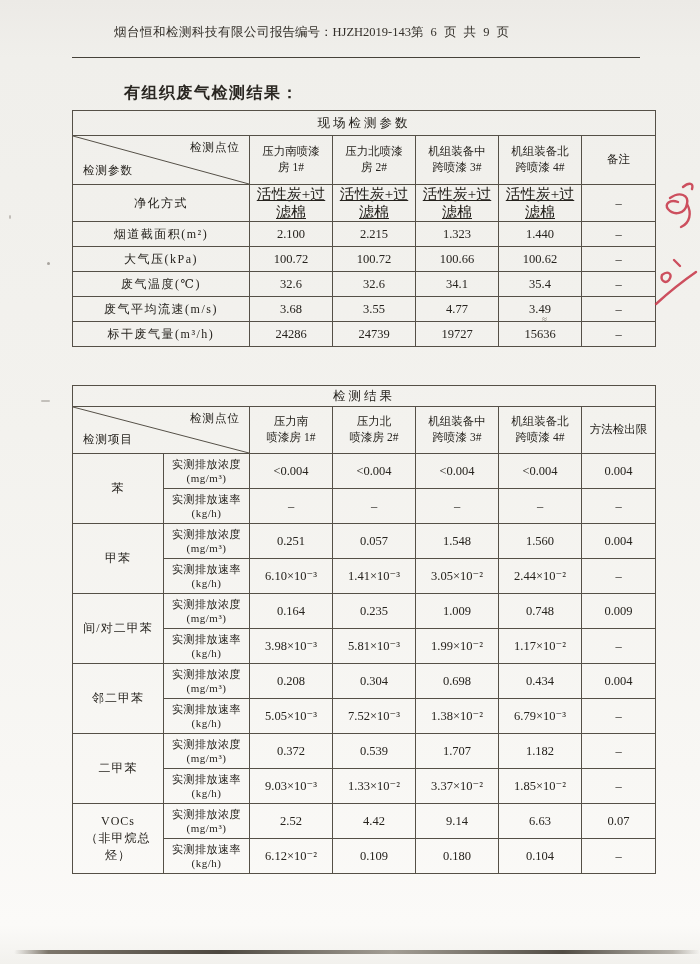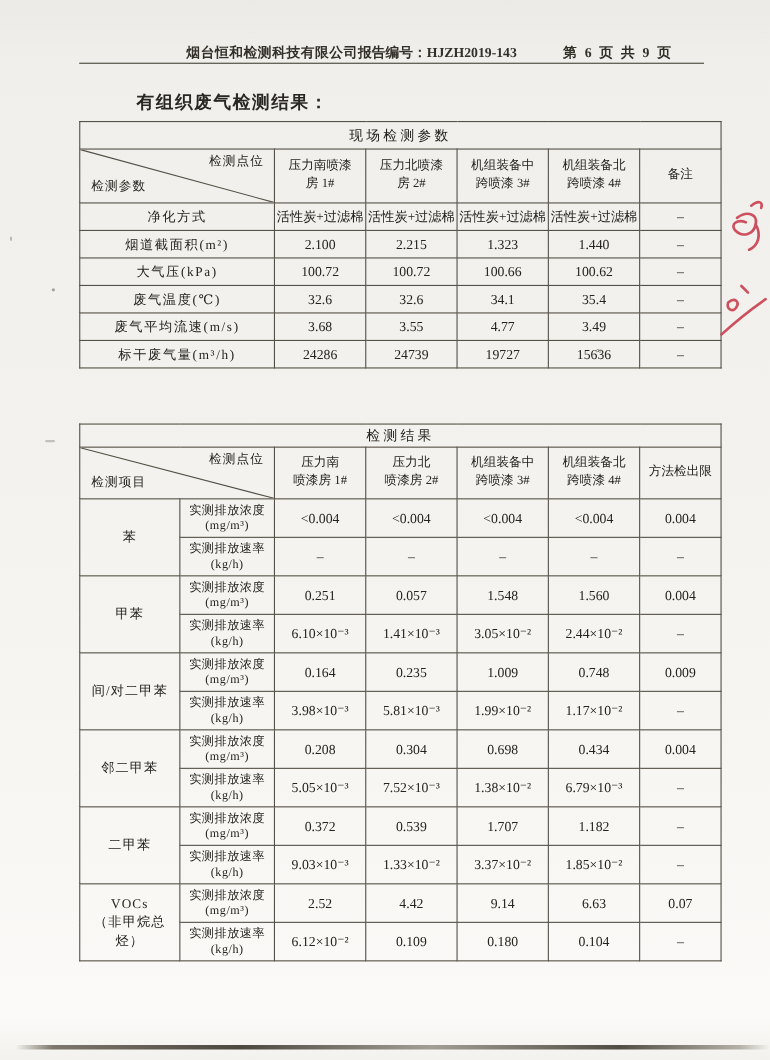--- a/index.html
+++ b/index.html
@@ -4,26 +4,26 @@
 <style>
   html,body{margin:0;padding:0;}
   .page{
     position:relative;width:700px;height:964px;overflow:hidden;
     background:linear-gradient(180deg,#eceae6 0%,#f0efeb 6%,#f3f2ee 45%,#f8f7f4 80%,#fbfaf8 96%,#f2f1ed 100%);
     font-family:"Liberation Serif","DejaVu Serif",serif;
     color:#2b2824;
   }
   
   .doc-header{
-    position:absolute;left:72px;top:40px;width:568px;
-    display:flex;justify-content:flex-end;align-items:baseline;
-    font-size:12.5px;font-weight:bold;color:#332f29;
+    position:absolute;left:72px;top:24px;width:568px;
+    display:flex;justify-content:flex-start;align-items:baseline;
+    font-size:12.5px;font-weight:normal;color:#332f29;
   }
   .doc-header .company{margin-left:42px;letter-spacing:.5px;}
-  .doc-header .pageinfo{margin-right:28px;letter-spacing:2px;margin-left:42px;}
+  .doc-header .pageinfo{margin-right:28px;letter-spacing:2px;}
   .header-rule{position:absolute;left:72px;top:57px;width:568px;border-top:1.6px solid #46423a;}
   .section-title{
     position:absolute;left:124px;top:83px;
     font-size:16px;font-weight:bold;letter-spacing:1.5px;color:#2a2722;
   }
   
   table{border-collapse:collapse;table-layout:fixed;position:absolute;left:72px;background:transparent;}
   td{
     border:1px solid #555047;text-align:center;vertical-align:middle;
     font-size:12.5px;color:#26231e;padding:0 2px;line-height:1.2;
@@ -34,21 +34,21 @@
   #results-table{top:385px;width:583px;}
   #params-table .hdr td{height:48px;}
   #params-table .datarow td{height:24px;}
   #results-table .t-title td{height:20px;}
   #results-table .hdr td{height:46px;}
   #results-table .datarow td{height:34px;}
   .colh{font-size:11.5px;white-space:pre-line;line-height:1.35;}
   .rowlabel{font-size:12px;letter-spacing:1.5px;}
   .mlabel{font-size:11px;white-space:pre-line;letter-spacing:.5px;line-height:1.3;}
   .itemname{font-size:12px;letter-spacing:1px;white-space:pre-line;line-height:1.4;}
-  .purify{font-size:12px;letter-spacing:0;padding:0;}
+  .purify{font-size:15px;letter-spacing:0;padding:0;text-decoration:underline;}
   
   .corner{position:relative;padding:0;margin-left:20px;}
   .corner svg{position:absolute;left:0;top:0;width:100%;height:100%;}
   .c-top{position:absolute;top:5px;right:9px;font-size:11.5px;letter-spacing:1px;}
   .c-bot{position:absolute;bottom:6px;left:10px;font-size:11.5px;letter-spacing:1px;}
   
   .red-notes{position:absolute;left:653px;top:178px;width:46px;height:140px;}
   .speck{position:absolute;background:#6b655c;border-radius:50%;}
   .tilde-mark{position:absolute;left:542px;top:314px;font-size:9px;color:#7a746a;}
   .bottom-edge{

